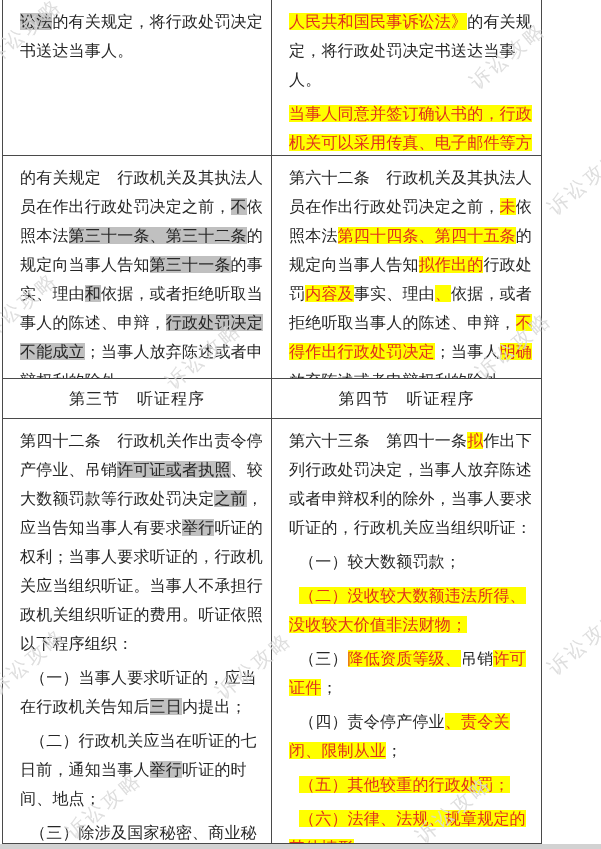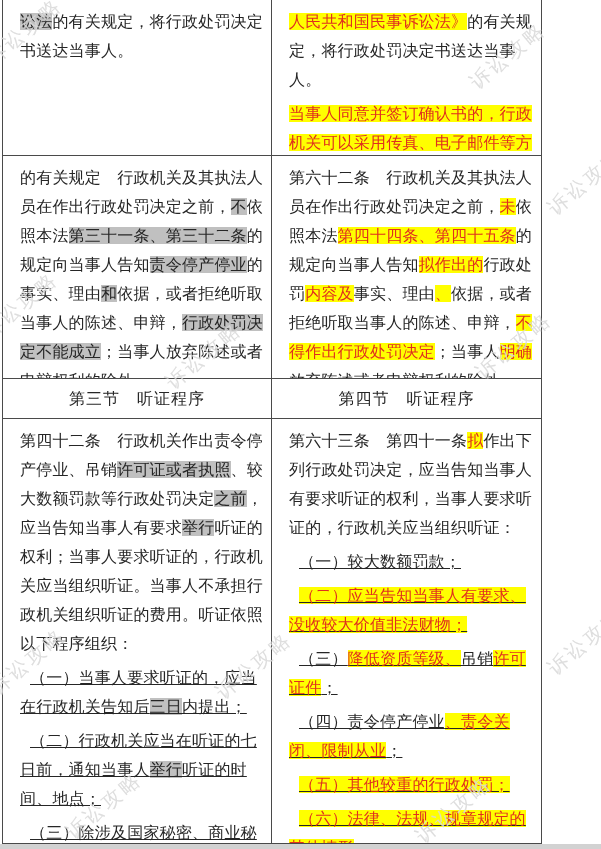--- a/index.html
+++ b/index.html
@@ -32,21 +32,21 @@
     letter-spacing:0.2px;
   }
   .doc-table .cell:nth-child(-n+2){border-top:none;}
   .doc-table .cell:nth-child(odd){border-right:1px solid var(--border);}
   .header-cell{
     display:flex;align-items:center;justify-content:center;
     padding:0;letter-spacing:1px;
   }
   .para{margin:0;}
   .para + .para{margin-top:5px;}
-  .para.indent{text-indent:10px;text-decoration:underline;}
+  .para.indent{text-indent:10px;}
   .hl-gray{background:var(--hl-gray);}
   .hl-yellow{background:var(--hl-yellow);color:var(--red);}
   .watermark{
     position:absolute;
     color:var(--wm);
     font-size:20px;
     letter-spacing:3px;
     transform:rotate(-40deg);
     white-space:nowrap;
     pointer-events:none;
@@ -65,41 +65,41 @@
 <div class="page">
   <div class="doc-table">
       <div class="cell">
         <p class="para"><span class="hl-gray">讼法</span><span>的有关规定，将行政处罚决定书送达当事人。</span></p>
       </div>
       <div class="cell">
         <p class="para"><span class="hl-yellow">人民共和国民事诉讼法》</span><span>的有关规定，将行政处罚决定书送达当事人。</span></p>
         <p class="para"><span class="hl-yellow">当事人同意并签订确认书的，行政机关可以采用传真、电子邮件等方式，将行政处罚决定书等送达当事人。</span></p>
       </div>
       <div class="cell">
-        <p class="para"><span>的有关规定　行政机关及其执法人员在作出行政处罚决定之前，</span><span class="hl-gray">不</span><span>依照本法</span><span class="hl-gray">第三十一条、第三十二条</span><span>的规定向当事人告知</span><span class="hl-gray">责令停产停业</span><span>的事实、理由</span><span class="hl-gray">和</span><span>依据，或者拒绝听取当事人的陈述、申辩，</span><span class="hl-gray">行政处罚决定不能成立</span><span>；当事人放弃陈述或者申辩权利的除外。</span></p>
+        <p class="para"><span>的有关规定　行政机关及其执法人员在作出行政处罚决定之前，</span><span class="hl-gray">不</span><span>依照本法</span><span class="hl-gray">第三十一条、第三十二条</span><span>的规定向当事人告知</span><span class="hl-gray">第三十一条</span><span>的事实、理由</span><span class="hl-gray">和</span><span>依据，或者拒绝听取当事人的陈述、申辩，</span><span class="hl-gray">行政处罚决定不能成立</span><span>；当事人放弃陈述或者申辩权利的除外。</span></p>
       </div>
       <div class="cell">
         <p class="para"><span>第六十二条　行政机关及其执法人员在作出行政处罚决定之前，</span><span class="hl-yellow">未</span><span>依照本法</span><span class="hl-yellow">第四十四条、第四十五条</span><span>的规定向当事人告知</span><span class="hl-yellow">拟作出的</span><span>行政处罚</span><span class="hl-yellow">内容及</span><span>事实、理由</span><span class="hl-yellow">、</span><span>依据，或者拒绝听取当事人的陈述、申辩，</span><span class="hl-yellow">不得作出行政处罚决定</span><span>；当事人</span><span class="hl-yellow">明确</span><span>放弃陈述或者申辩权利的除外。</span></p>
       </div>
       <div class="cell header-cell">
         <span>第三节　听证程序</span>
       </div>
       <div class="cell header-cell">
         <span>第四节　听证程序</span>
       </div>
       <div class="cell">
         <p class="para"><span>第四十二条　行政机关作出责令停产停业、吊销</span><span class="hl-gray">许可证或者执照</span><span>、较大数额罚款等行政处罚决定</span><span class="hl-gray">之前</span><span>，应当告知当事人有要求</span><span class="hl-gray">举行</span><span>听证的权利；当事人要求听证的，行政机关应当组织听证。当事人不承担行政机关组织听证的费用。听证依照以下程序组织：</span></p>
         <p class="para indent"><span>（一）当事人要求听证的，应当在行政机关告知后</span><span class="hl-gray">三日</span><span>内提出；</span></p>
         <p class="para indent"><span>（二）行政机关应当在听证的七日前，通知当事人</span><span class="hl-gray">举行</span><span>听证的时间、地点；</span></p>
         <p class="para indent"><span>（三）除涉及国家秘密、商业秘密或者个人隐私外，听证公开举行；</span></p>
       </div>
       <div class="cell">
-        <p class="para"><span>第六十三条　第四十一条</span><span class="hl-yellow">拟</span><span>作出下列行政处罚决定，应当告知当事人有要求听证的权利，当事人要求听证的，行政机关应当组织听证：</span></p>
+        <p class="para"><span>第六十三条　第四十一条</span><span class="hl-yellow">拟</span><span>作出下列行政处罚决定，当事人放弃陈述或者申辩权利的除外，当事人要求听证的，行政机关应当组织听证：</span></p>
         <p class="para indent"><span>（一）较大数额罚款；</span></p>
-        <p class="para indent"><span class="hl-yellow">（二）应当告知当事人有要求、没收较大价值非法财物；</span></p>
+        <p class="para indent"><span class="hl-yellow">（二）没收较大数额违法所得、没收较大价值非法财物；</span></p>
         <p class="para indent"><span>（三）</span><span class="hl-yellow">降低资质等级、</span><span>吊销</span><span class="hl-yellow">许可证件</span><span>；</span></p>
         <p class="para indent"><span>（四）责令停产停业</span><span class="hl-yellow">、责令关闭、限制从业</span><span>；</span></p>
         <p class="para indent"><span class="hl-yellow">（五）其他较重的行政处罚；</span></p>
         <p class="para indent"><span class="hl-yellow">（六）法律、法规、规章规定的其他情形</span><span>。</span></p>
       </div>
     </div>
   <div id="wm-layer">
       <span class="watermark" style="left: -22px; top: 18px;">诉讼攻略</span>
       <span class="watermark" style="left: 462px; top: 42px;">诉讼攻略</span>
       <span class="watermark" style="left: -26px; top: 292px;">诉讼攻略</span>

